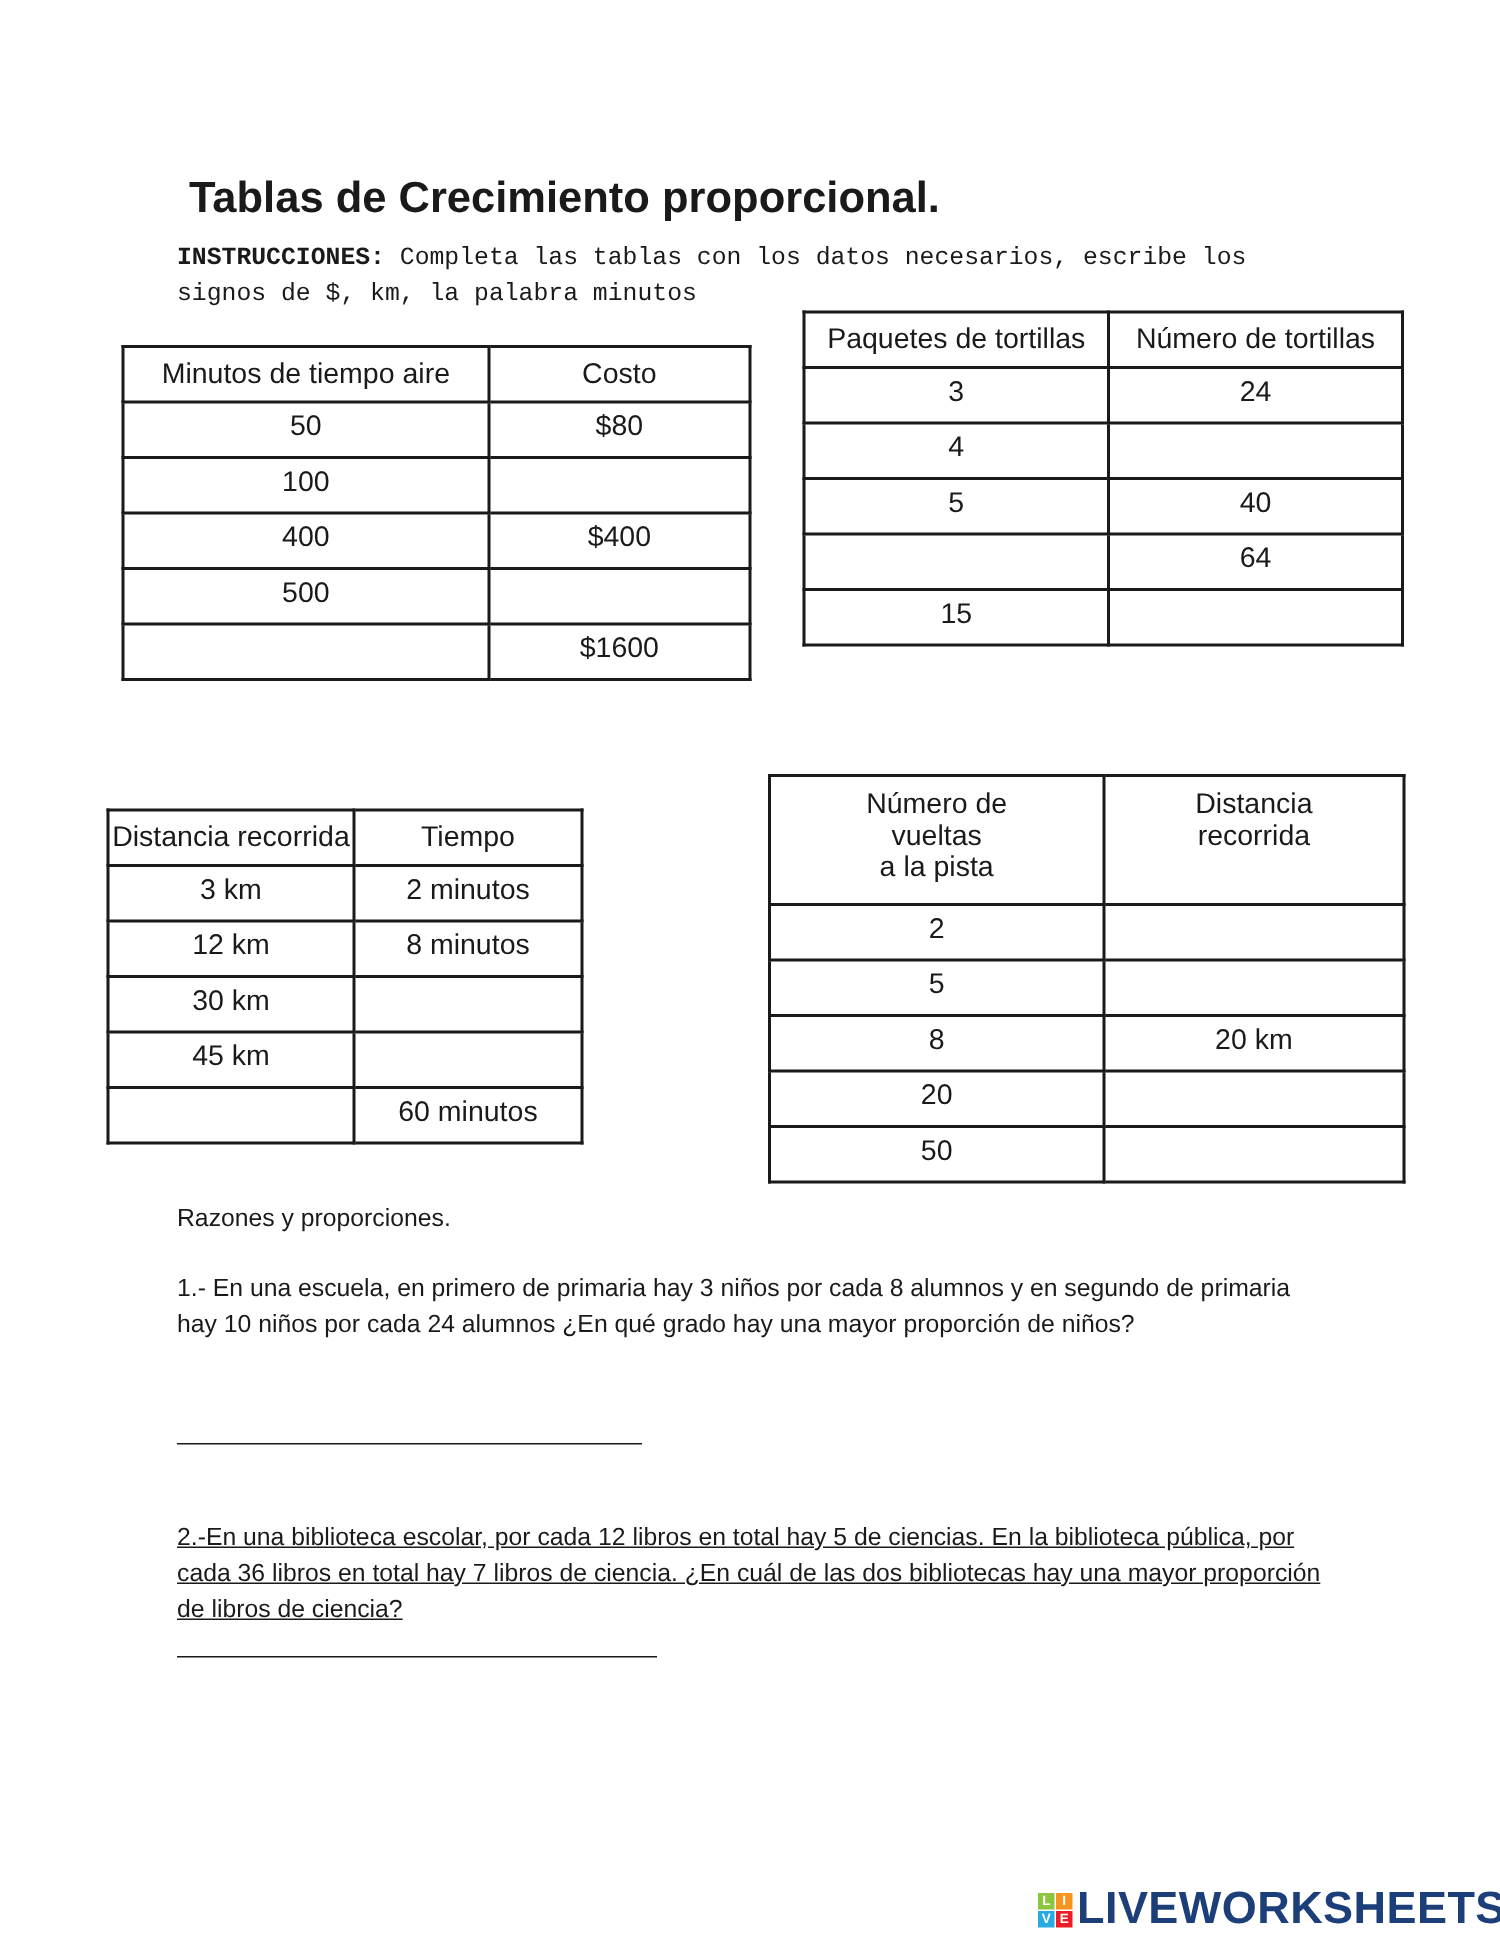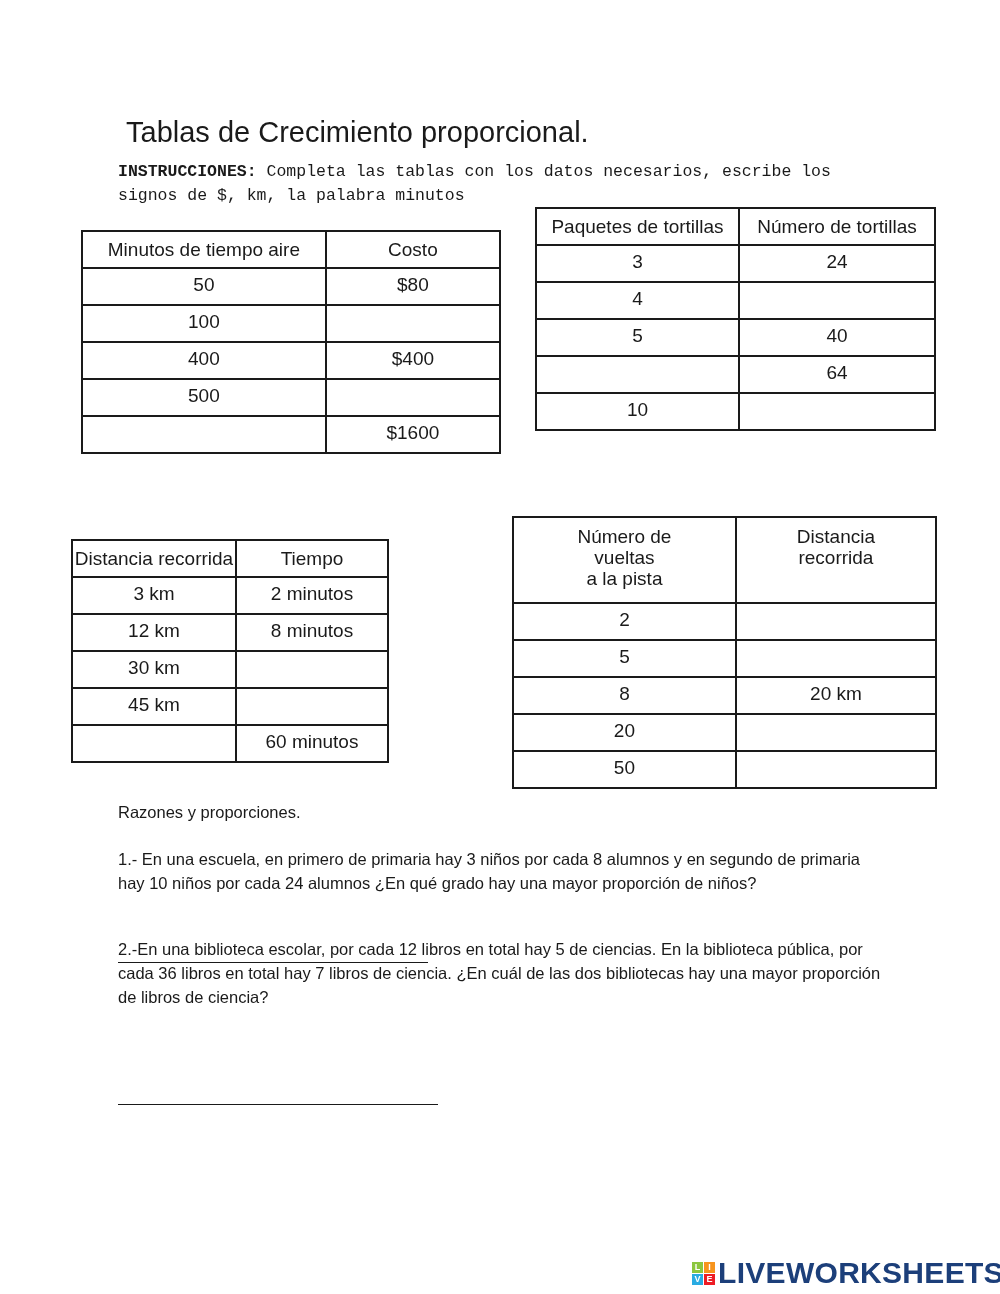--- a/index.html
+++ b/index.html
@@ -1,19 +1,19 @@
 <!DOCTYPE html>
 <html><head>
 <meta charset="utf-8">
 <style>
   html, body { margin:0; padding:0; background:#ffffff; }
   body { width:1000px; height:1294px; position:relative; overflow:hidden;
          font-family:"Liberation Sans", sans-serif; color:#1a1a1a; }
   .abs { position:absolute; }
-  .title { left:126px; top:116px; font-size:29px; font-weight:normal; margin:0; white-space:nowrap; }
+  .title { left:126px; top:116px; font-size:29px; font-weight:bold; margin:0; white-space:nowrap; }
   .instr { left:118px; top:160px; width:780px; font-size:16.5px; line-height:24px;font-family:Liberation Mono, monospace; }
   .instr b { font-weight:bold; }
   table.ws { position:absolute; border-collapse:collapse; }
   table.ws td, table.ws th { border:2px solid #1a1a1a; text-align:center; font-size:19px;
         font-weight:normal; padding:0; height:35px; vertical-align:middle; }
   table.ws td span { display:block; position:relative; top:-2px; }
   #t1 { left:81px; top:230px; width:420px; }
   #t1 col.c1 { width:245px; } #t1 col.c2 { width:175px; }
   #t2 { left:535px; top:207px; width:401px; }
   #t2 col.c1 { width:204px; } #t2 col.c2 { width:197px; }
@@ -132,21 +132,21 @@
       <tr>
         <td>
           <span>&nbsp;</span>
         </td>
         <td>
           <span>64</span>
         </td>
       </tr>
       <tr>
         <td>
-          <span>10</span>
+          <span>15</span>
         </td>
         <td>
           <span>&nbsp;</span>
         </td>
       </tr>
     </tbody>
 </table>
 
 <table class="ws" id="t3">
   <colgroup>
@@ -256,21 +256,21 @@
         </td>
       </tr>
     </tbody>
 </table>
 
 <div class="abs txt" style="top:800px;">Razones y proporciones.</div>
 
 <div class="abs txt" style="top:847px;">1.- En una escuela, en primero de primaria hay 3 niños por cada 8 alumnos y en segundo de primaria hay 10 niños por cada 24 alumnos ¿En qué grado hay una mayor proporción de niños?</div>
 <div class="abs line" style="left:118px; top:962px; width:310px;"></div>
 
-<div class="abs txt" style="top:937px;">2.-En una biblioteca escolar, por cada  12 libros en total hay 5 de ciencias. En la biblioteca pública, por cada 36 libros en total hay 7 libros de ciencia. ¿En cuál de las dos bibliotecas hay una mayor proporción de libros de ciencia?</div>
+<div class="abs txt" style="top:1013px;text-decoration:underline;">2.-En una biblioteca escolar, por cada  12 libros en total hay 5 de ciencias. En la biblioteca pública, por cada 36 libros en total hay 7 libros de ciencia. ¿En cuál de las dos bibliotecas hay una mayor proporción de libros de ciencia?</div>
 <div class="abs line" style="left:118px; top:1104px; width:320px;"></div>
 
 <div class="abs logo">
   <div class="logo-icon">
     <div style="background: rgb(140, 198, 63);">L</div>
     <div style="background: rgb(247, 148, 29);">I</div>
     <div style="background: rgb(41, 171, 226);">V</div>
     <div style="background: rgb(237, 28, 36);">E</div>
   </div>
   <span class="logo-text" style="color: rgb(28, 63, 122);">LIVEWORKSHEETS</span>

